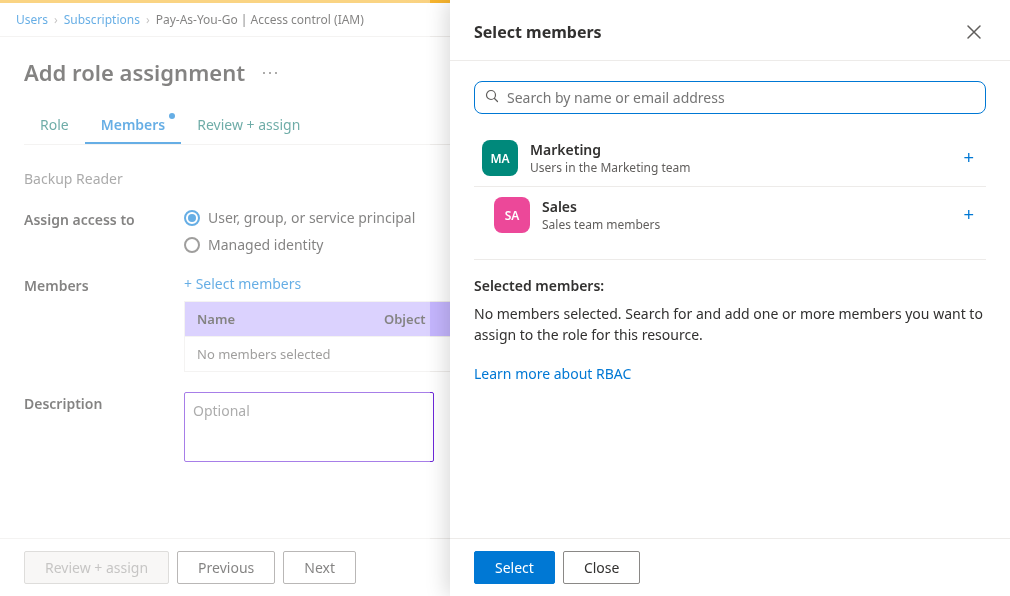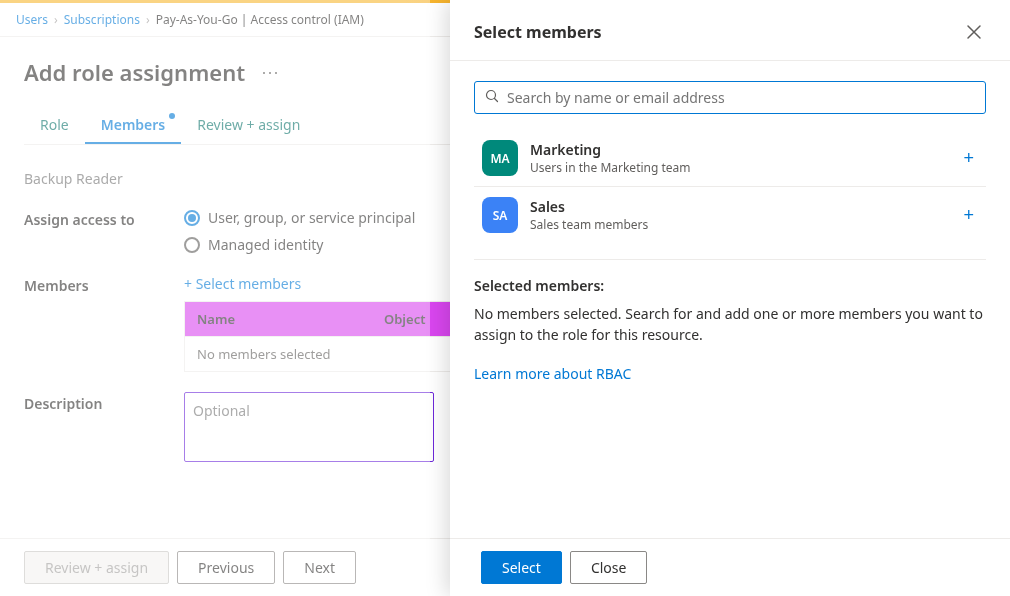--- a/index.html
+++ b/index.html
@@ -173,21 +173,21 @@
       font-size: 14px;
     }
 
     .members-table {
       border: 1px solid #edebe9;
       width: 100%;
       max-width: 400px;
     }
     .members-table-header {
       display: flex;
-      background: #d946ef;
+      background: #c4b5fd;
       padding: 8px 12px;
       font-weight: 600;
       font-size: 13px;
       border-bottom: 1px solid #edebe9;
       align-items: flex-end;
     }
     .members-table-header .col-name { flex: 1; }
     .members-table-header .col-object { flex: 1; }
     .members-table-body {
       padding: 8px 12px;
@@ -283,21 +283,21 @@
     .panel-body {
       flex: 1;
       padding: 20px 24px;
       overflow-y: auto;
     }
 
     .search-box {
       display: flex;
       align-items: center;
       border: 1px solid #0078d4;
-      border-radius: 3px;
+      border-radius: 8px;
       padding: 6px 10px;
       gap: 8px;
       margin-bottom: 16px;
       background: #fff;
     }
     .search-box input {
       border: none;
       outline: none;
       flex: 1;
       font-size: 14px;
@@ -324,21 +324,21 @@
       display: flex;
       align-items: center;
       justify-content: center;
       font-size: 12px;
       font-weight: 600;
       color: #fff;
       margin-right: 12px;
       flex-shrink: 0;
     }
     .avatar-teal { background: #00897b; }
-    .avatar-red { background: #3b82f6; }
+    .avatar-red { background: #ec4899; margin-left: 12px; }
 
     .member-info { flex: 1; }
     .member-name { font-weight: 600; font-size: 14px; }
     .member-desc { font-size: 12px; color: #605e5c; }
 
     .add-btn {
       color: #0078d4;
       font-size: 18px;
       cursor: pointer;
       padding: 4px;
@@ -363,21 +363,21 @@
     }
     .rbac-link {
       color: #0078d4;
       cursor: pointer;
       text-decoration: none;
       font-size: 14px;
     }
 
     .panel-footer {
       border-top: 1px solid #edebe9;
-      padding: 12px 31px;
+      padding: 12px 24px;
       display: flex;
       gap: 8px;
     }
 
     
     .dim {
       position: absolute;
       top: 0; left: 0;
       width: 430px; height: 100%;
       background: rgba(255,255,255,0.4);

